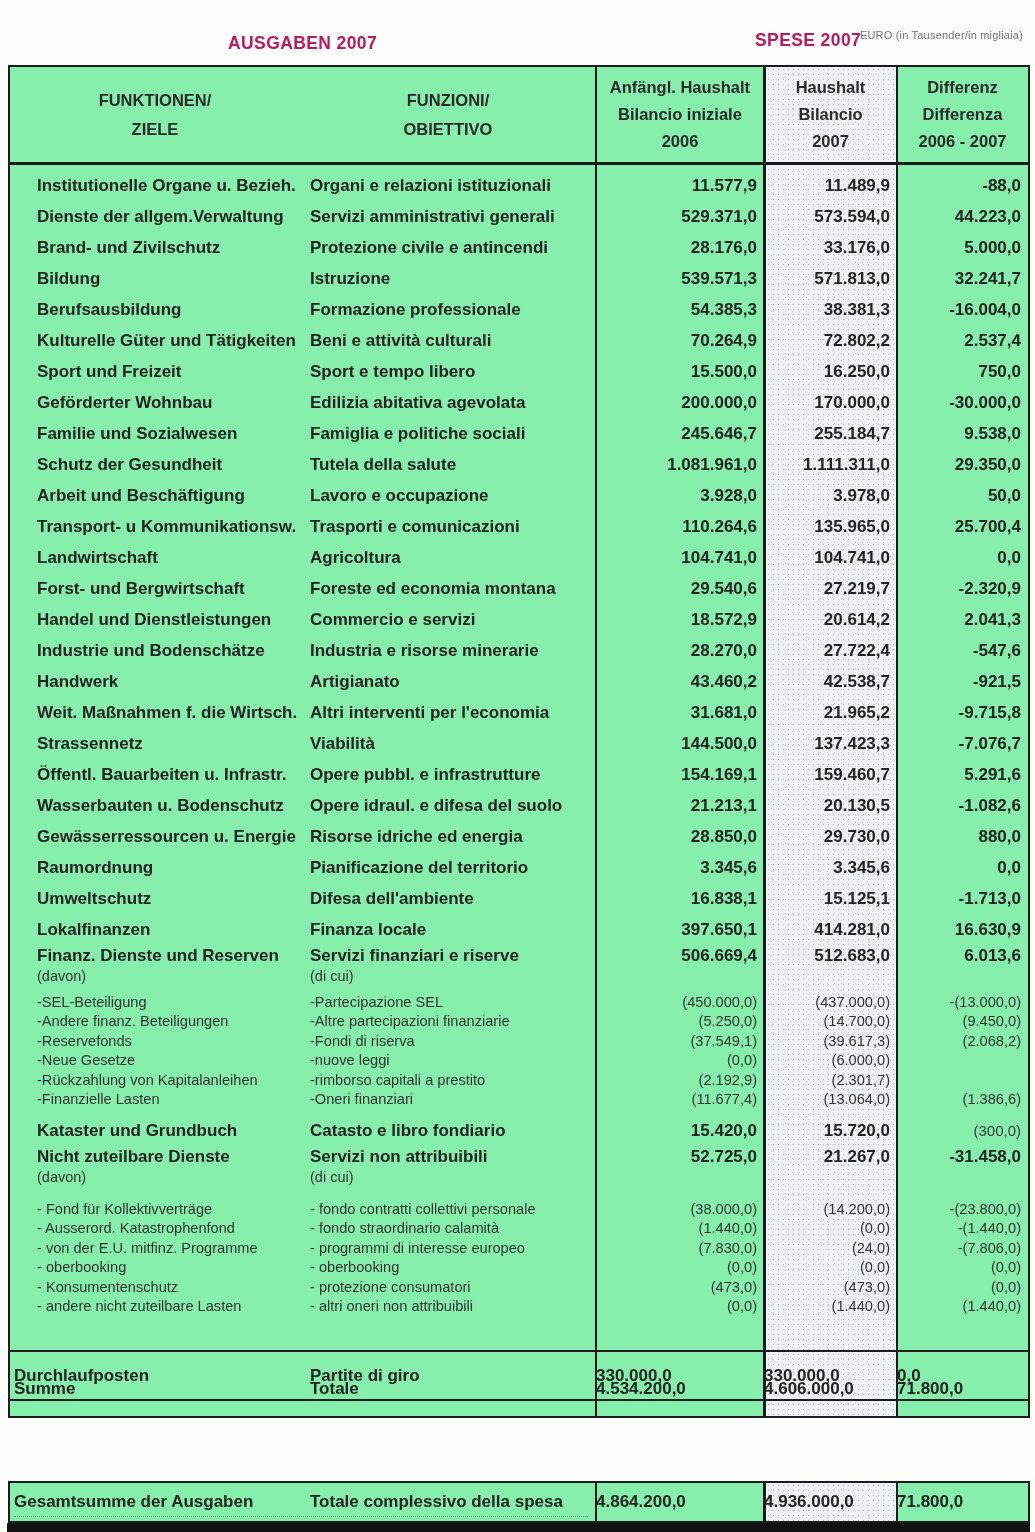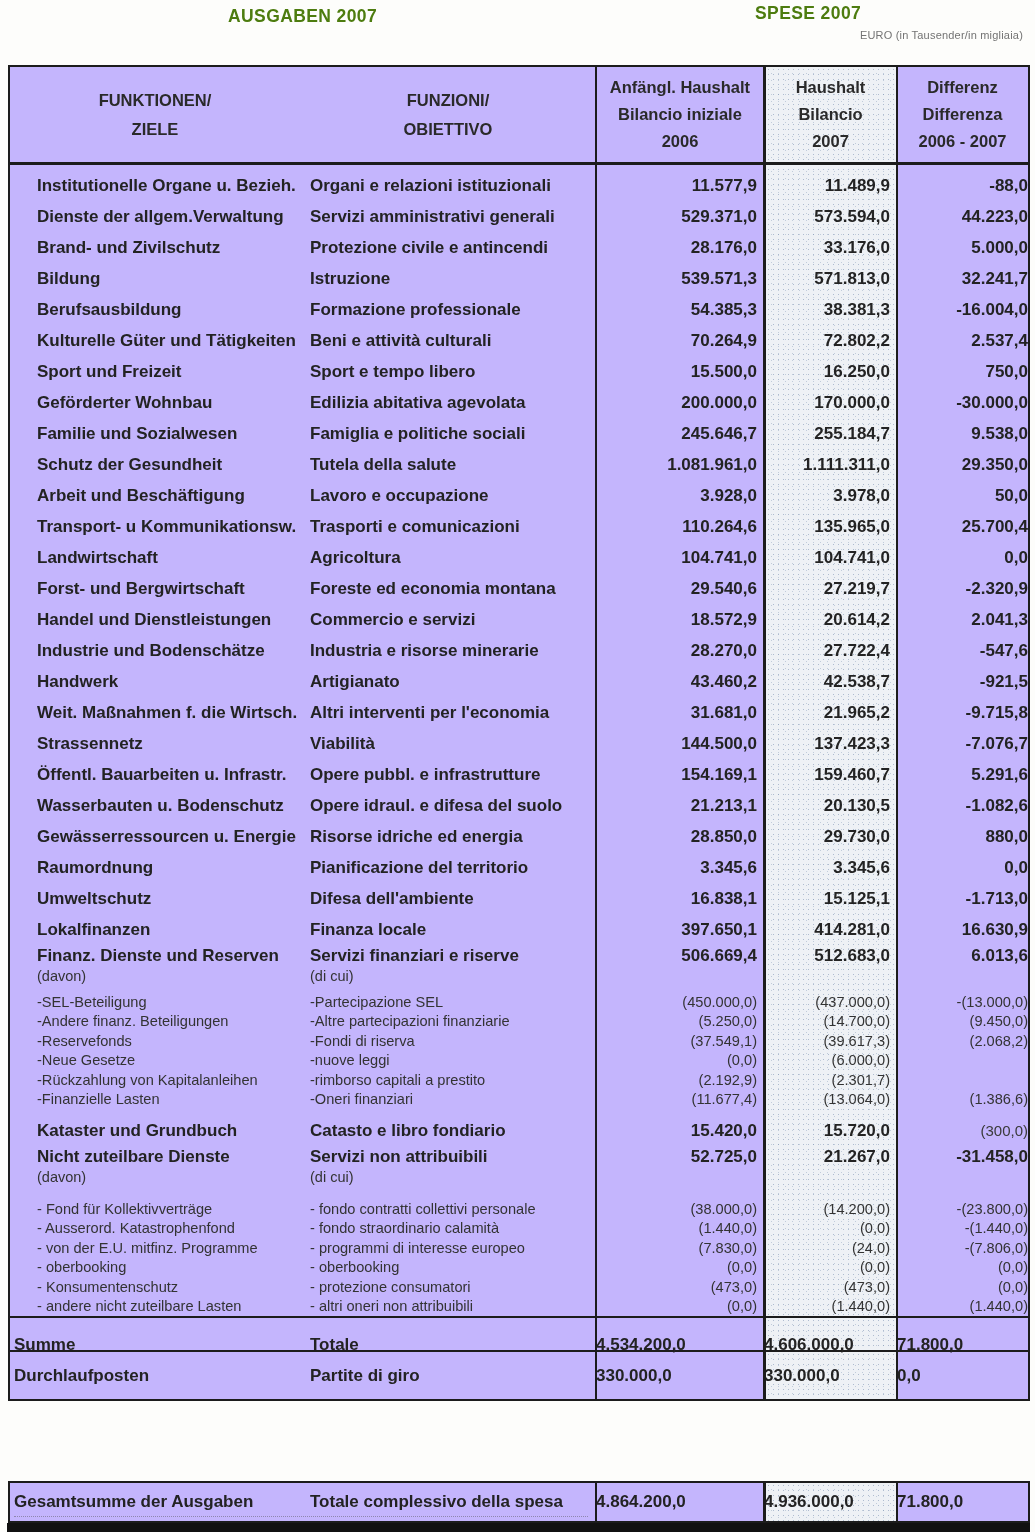--- a/index.html
+++ b/index.html
@@ -3,29 +3,29 @@
 <meta charset="utf-8">
 <style>
   html,body{margin:0;padding:0;}
   body{
     width:1035px;height:1532px;position:relative;overflow:hidden;
     background:#fdfdfb;
     font-family:"Liberation Sans",sans-serif;
     color:#222;
   }
   
-  .title{position:absolute;font-weight:bold;font-size:17.5px;letter-spacing:.4px;color:#4d7c0f;}
+  .title{position:absolute;font-weight:bold;font-size:17.5px;letter-spacing:.4px;color:#be185d;margin-top:27px;}
   #title-de{left:228px;top:6px;}
   #title-it{left:755px;top:3px;}
   #unit-note{position:absolute;right:12px;top:29px;font-size:11px;color:#737373;letter-spacing:.2px;}
 
   
-  .box{position:absolute;left:8px;width:1022px;border:2px solid #1c1c1c;background:#c4b5fd;box-sizing:border-box;}
+  .box{position:absolute;left:8px;width:1022px;border:2px solid #1c1c1c;background:#86efac;box-sizing:border-box;}
   #main-box{top:65px;height:1293px;}
-  #sum-box{top:1316px;height:58px;}
+  #sum-box{top:1360px;height:58px;}
   #giro-box{top:1350px;height:51px;}
   #grand-box{top:1481px;height:42px;}
   #bottom-bar{position:absolute;left:7px;top:1523px;width:1023px;height:9px;background:#111;}
 
   
   .vline{position:absolute;top:0;bottom:0;background:#1c1c1c;z-index:2;}
   .vl1{left:585px;width:2px;}
   .vl2{left:753px;width:3px;}
   .vl3{left:886px;width:2px;}
   .shade2007{
@@ -47,21 +47,21 @@
   .thead .hc.num{line-height:1.62;font-size:16.5px;}
 
   .tbody{position:relative;z-index:1;height:calc(100% - 98px);overflow:hidden;padding-top:5px;box-sizing:border-box;}
   .row{display:grid;grid-template-columns:290px 296px 168px 133px 131px;align-items:center;}
   .row .c{overflow:visible;white-space:nowrap;}
   .row .de{padding-left:3px;margin-left:24px;}
   .row .it{padding-left:10px;}
   .row .n{text-align:right;}
   .row .n.v06{padding-right:7px;}
   .row .n.v07{padding-right:7px;}
-  .row .n.df{}
+  .row .n.df{padding-right:7px;}
 
   .row.main{height:31px;font-weight:bold;font-size:17px;color:#232323;}
   .row.note{height:46px;align-items:start;padding-top:1px;}
   .row.note .c{line-height:1.2;}
   .row.note .lbl2{display:block;font-weight:normal;font-size:14.5px;color:#333;margin-top:2px;}
   .row.sub{height:19.5px;font-weight:normal;font-size:14.6px;color:#333;}
   .row.gap{margin-top:6px;}
   .diff-light{font-weight:normal !important;font-size:15px;color:#3a3a3a;}
 
   

